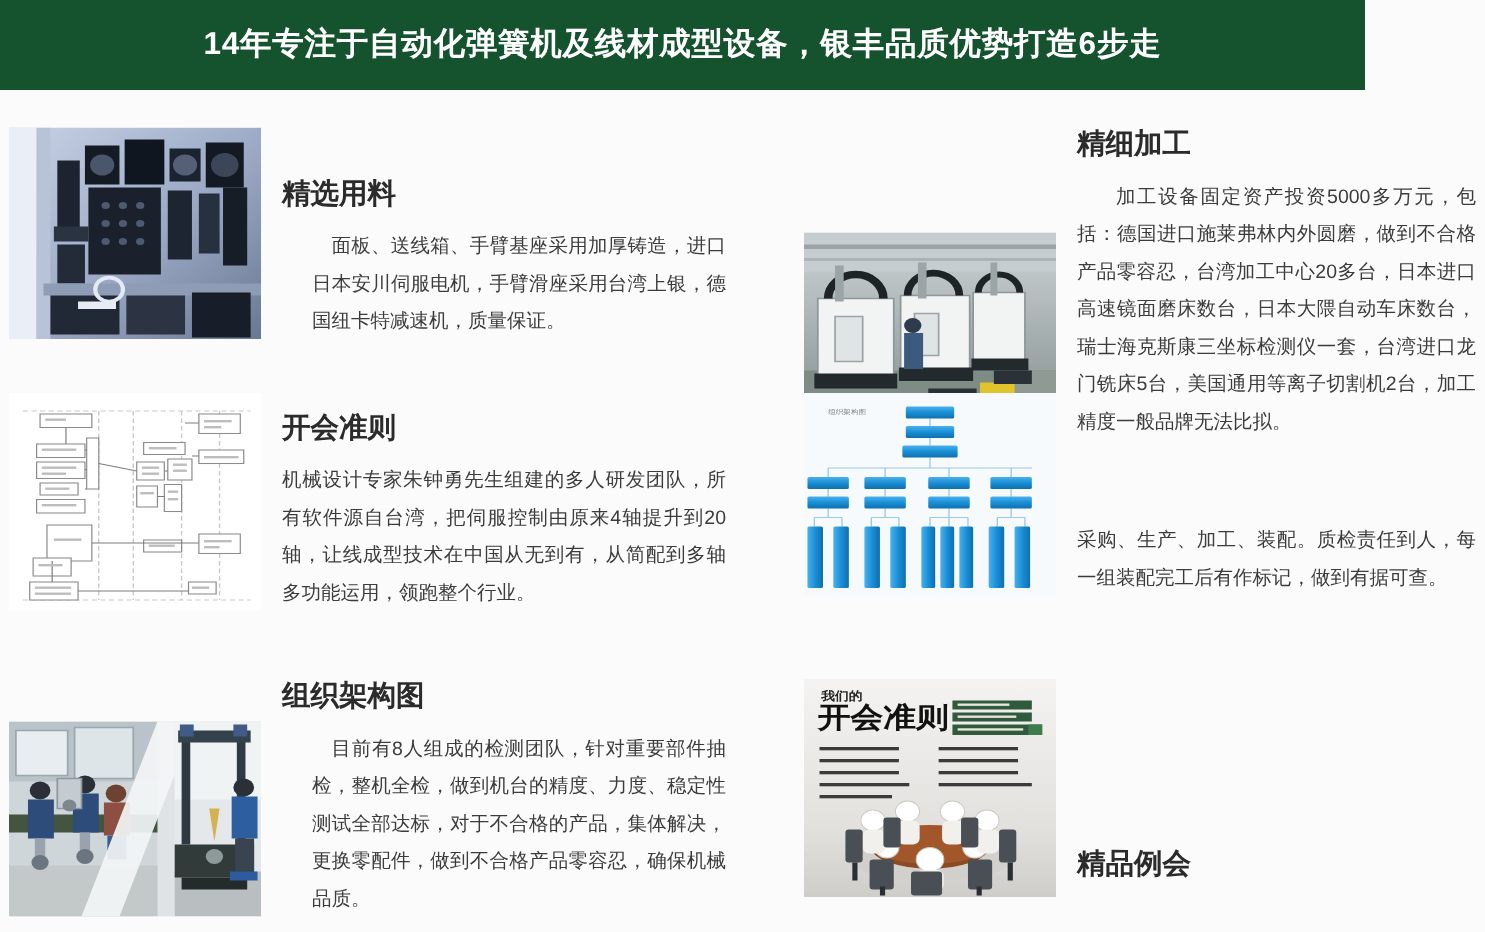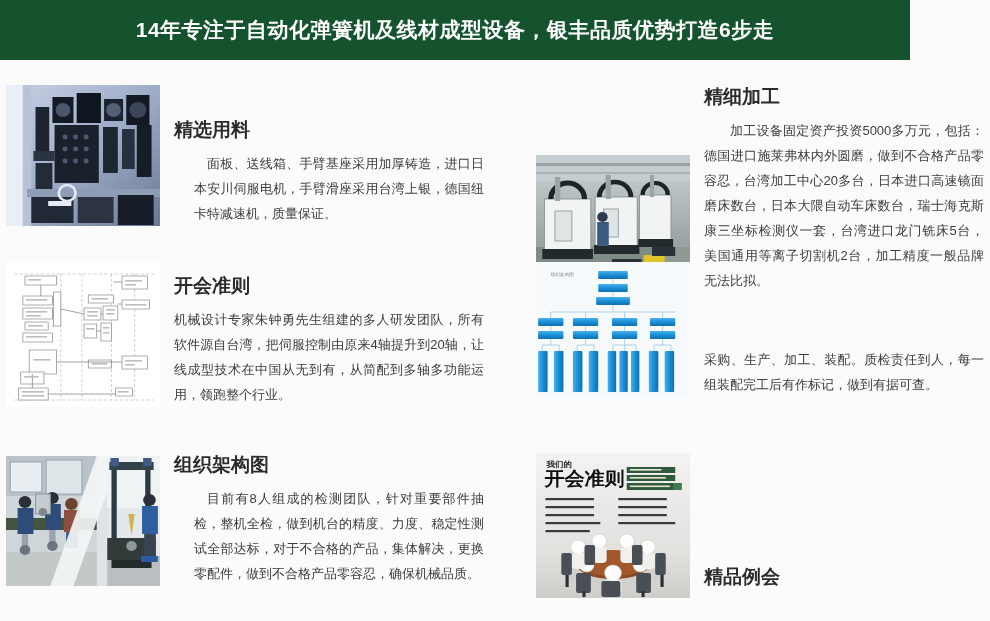--- a/index.html
+++ b/index.html
@@ -61,21 +61,21 @@
   .col-left  { left: 6px;   width: 478px; }
   .col-right { left: 504px; width: 480px; padding-left: 32px; }
 
   
   .row-1 { top: 25px;  }
   .row-2 { top: 202px; }
   .row-3 { top: 393px; }
 
   .thumb {
     flex: 0 0 auto;
-    width: 154px;
+    width: 168px;
     height: 141px;
     overflow: hidden;
     position: relative;
     background: #e9ecef;
   }
   .thumb svg { display: block; width: 100%; height: 100%; }
 
   .thumb-tall { height: 138px; }
   .thumb-flow { height: 145px; background: #ffffff; }
   .thumb-org  { height: 135px; background: #f7f9fb; }

